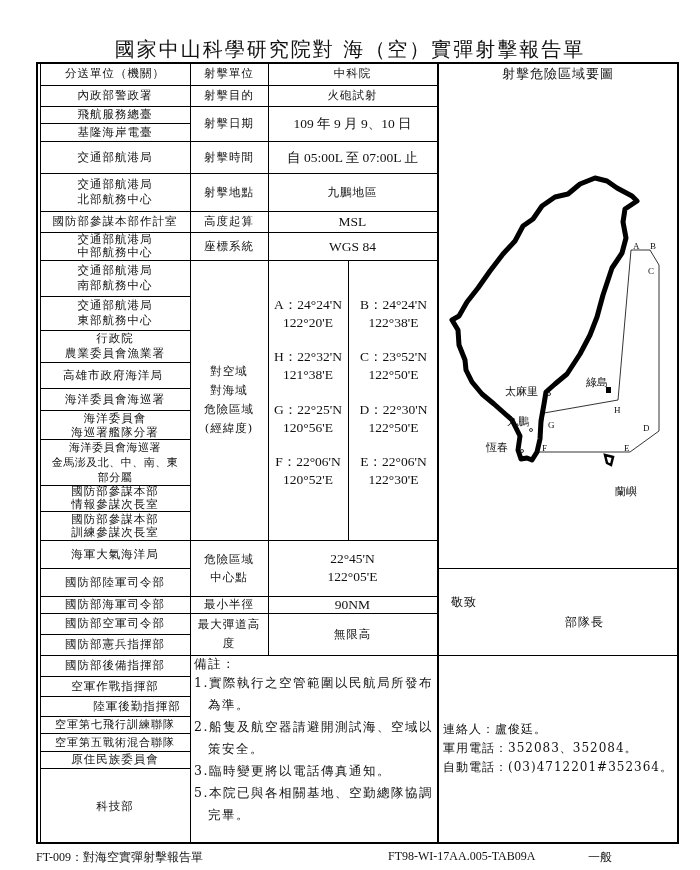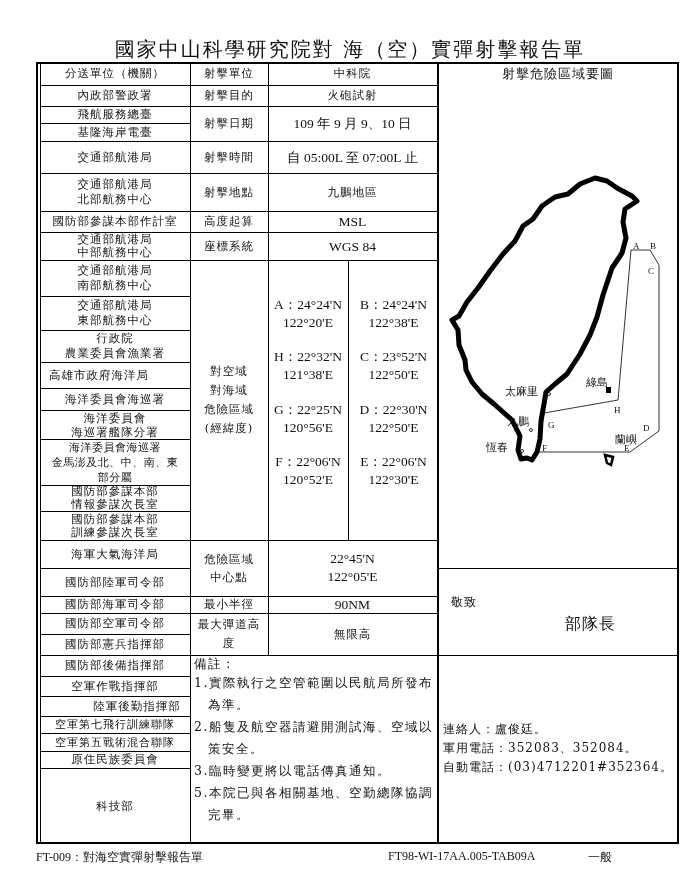--- a/index.html
+++ b/index.html
@@ -75,21 +75,21 @@
 北部航務中心</div>
 <div class="cell" style="left:40px;top:211px;width:150px;height:21px;">國防部參謀本部作計室</div>
 <div class="cell" style="left:40px;top:232px;width:150px;height:28px;white-space:pre-line;line-height:13px;">交通部航港局
 中部航務中心</div>
 <div class="cell" style="left:40px;top:260px;width:150px;height:36px;white-space:pre-line;">交通部航港局
 南部航務中心</div>
 <div class="cell" style="left:40px;top:296px;width:150px;height:34px;white-space:pre-line;">交通部航港局
 東部航務中心</div>
 <div class="cell" style="left:40px;top:330px;width:150px;height:32px;white-space:pre-line;">行政院
 農業委員會漁業署</div>
-<div class="cell" style="left:24px;top:362px;width:150px;height:26px;">高雄市政府海洋局</div>
+<div class="cell" style="left:38px;top:362px;width:150px;height:26px;">高雄市政府海洋局</div>
 <div class="cell" style="left:40px;top:388px;width:150px;height:22px;">海洋委員會海巡署</div>
 <div class="cell" style="left:40px;top:410px;width:150px;height:29px;white-space:pre-line;line-height:14px;">海洋委員會
 海巡署艦隊分署</div>
 <div class="cell" style="left:40px;top:439px;width:150px;height:46px;white-space:pre-line;line-height:15px;letter-spacing:0.5px;font-size:11px;">海洋委員會海巡署
 金馬澎及北、中、南、東
 部分屬</div>
 <div class="cell" style="left:40px;top:485px;width:150px;height:26px;white-space:pre-line;line-height:13px;">國防部參謀本部
 情報參謀次長室</div>
 <div class="cell" style="left:40px;top:511px;width:150px;height:29px;white-space:pre-line;line-height:13px;">國防部參謀本部
 訓練參謀次長室</div>
@@ -203,33 +203,33 @@
 
   <circle cx="549" cy="394" r="1.5" fill="#fff" stroke="#000" stroke-width="0.8"></circle>
   <circle cx="531" cy="430" r="1.5" fill="#fff" stroke="#000" stroke-width="0.8"></circle>
   <circle cx="522" cy="451" r="1.5" fill="#fff" stroke="#000" stroke-width="0.8"></circle>
 </svg>
 
 <div class="map-label" style="left:505px;top:384px;">太麻里</div>
 <div class="map-label" style="left:586px;top:375px;">綠島</div>
 <div class="map-label" style="left:507px;top:414px;">九鵬</div>
 <div class="map-label" style="left:486px;top:440px;">恆春</div>
-<div class="map-label" style="left:615px;top:432px;">蘭嶼</div>
+<div class="map-label" style="left:615px;top:484px;">蘭嶼</div>
 
 <div class="pt" style="left:633px;top:241px;">A</div>
 <div class="pt" style="left:650px;top:241px;">B</div>
 <div class="pt" style="left:648px;top:266px;">C</div>
 <div class="pt" style="left:643px;top:423px;">D</div>
 <div class="pt" style="left:624px;top:443px;">E</div>
 <div class="pt" style="left:542px;top:443px;">F</div>
 <div class="pt" style="left:548px;top:420px;">G</div>
 <div class="pt" style="left:614px;top:405px;">H</div>
 
 <div class="abs" style="left:451px;top:594px;font-size:12px;letter-spacing:1px;">敬致</div>
-<div class="abs" style="left:565px;top:614px;font-size:16px;letter-spacing:1px;">部隊長</div>
+<div class="abs" style="left:565px;top:614px;font-size:12px;letter-spacing:1px;">部隊長</div>
 
 <div class="contact" style="left:443px;top:720px;">
   <div>連絡人：盧俊廷。</div>
   <div>軍用電話：352083、352084。</div>
   <div>自動電話：(03)4712201#352364。</div>
 </div>
 
 <div class="footer" style="left:36px;top:849px;">FT-009：對海空實彈射擊報告單</div>
 <div class="footer" style="left:370px;top:849px;margin-left:18px;">FT98-WI-17AA.005-TAB09A</div>
 <div class="footer" style="left:588px;top:849px;">一般</div>

